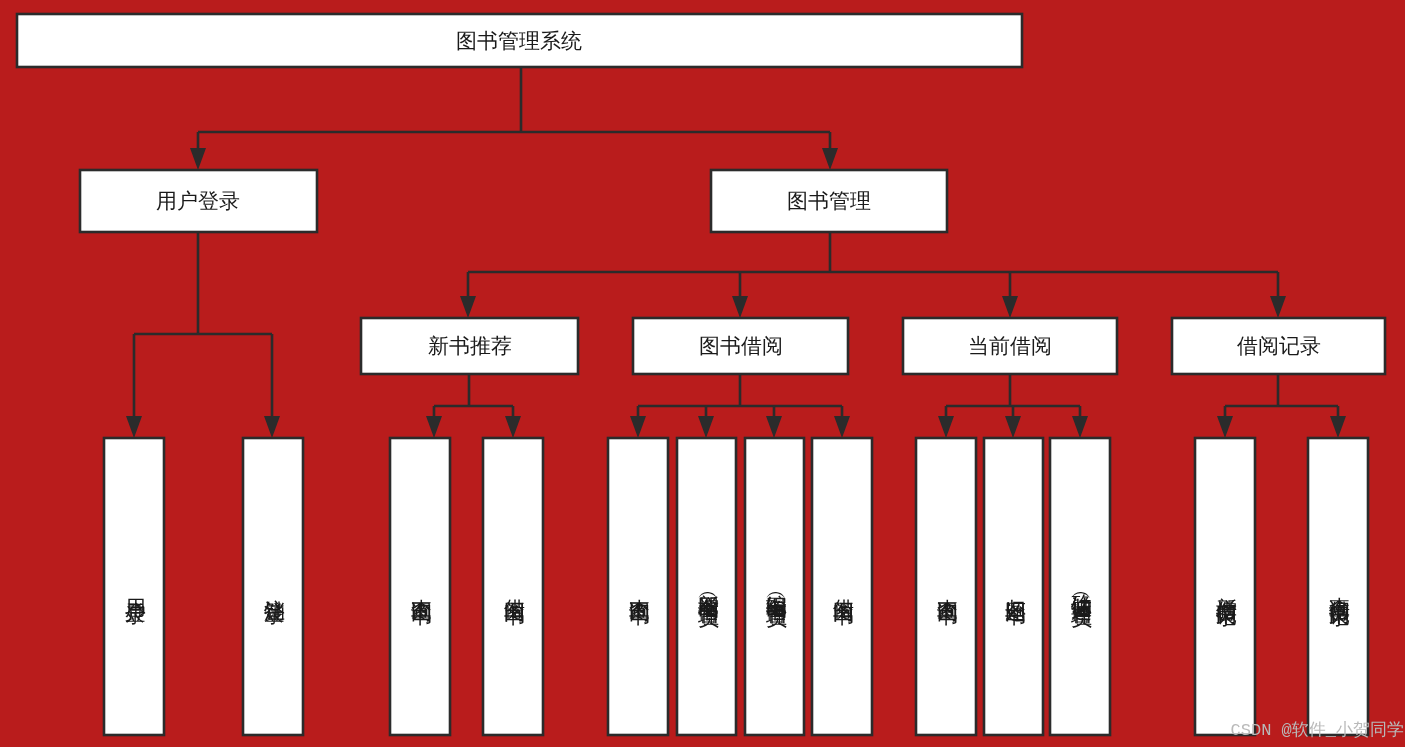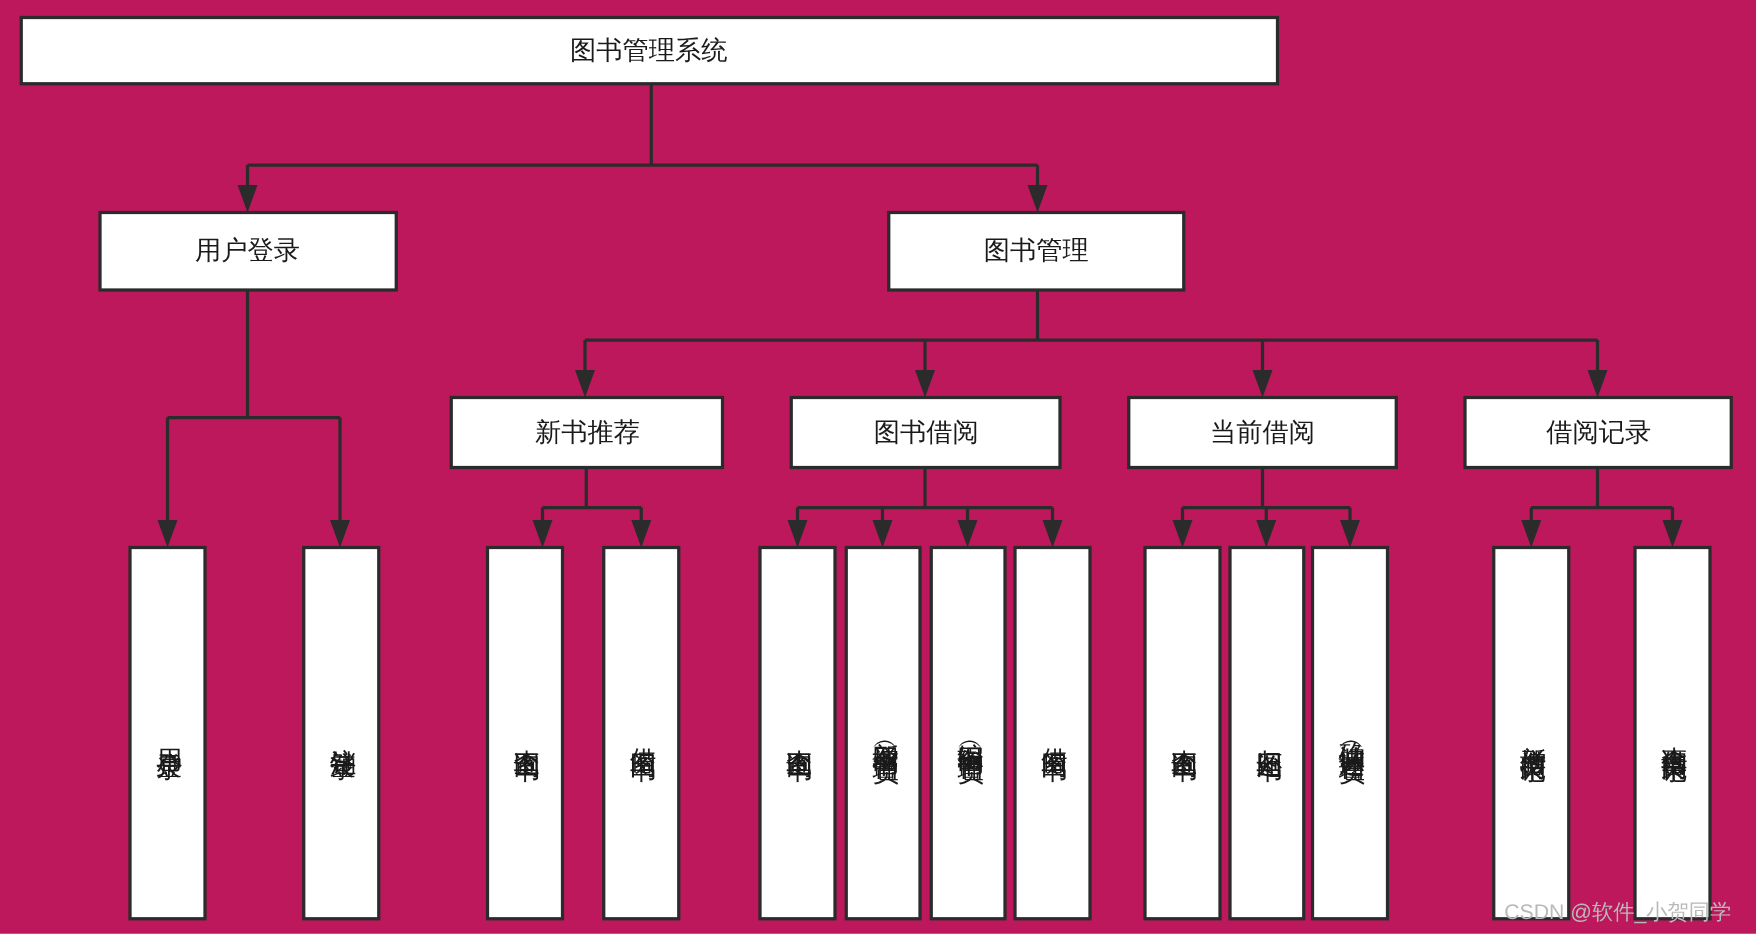--- a/index.html
+++ b/index.html
@@ -11,21 +11,21 @@
   body {
     width: 1405px;
     height: 747px;
     overflow: hidden;
     font-family: "Liberation Sans", "DejaVu Sans", sans-serif;
   }
   #diagram-root {
     position: relative;
     width: 1405px;
     height: 747px;
-    background: #be185d;
+    background: #b91c1c;
   }
   svg#flow {
     display: block;
     width: 1405px;
     height: 747px;
   }
   .box-rect {
     fill: #ffffff;
     stroke: #2b2b2b;
     stroke-width: 2.6;
@@ -52,23 +52,23 @@
     font-family: "Liberation Sans", "DejaVu Sans", sans-serif;
     font-size: 21px;
     text-anchor: middle;
     dominant-baseline: middle;
     writing-mode: vertical-rl;
     glyph-orientation-vertical: 0;
     letter-spacing: 2px;
   }
   .watermark-text {
     position: absolute;
-    right: 20px;
+    right: 1px;
     bottom: 6px;
-    font-family: Liberation Sans, sans-serif;
+    font-family: Liberation Mono, monospace;
     font-size: 17px;
     color: #b9b9b9;
     white-space: nowrap;
     user-select: none;
   }
 </style>
 </head>
 <body>
 
 <div id="diagram-root">

